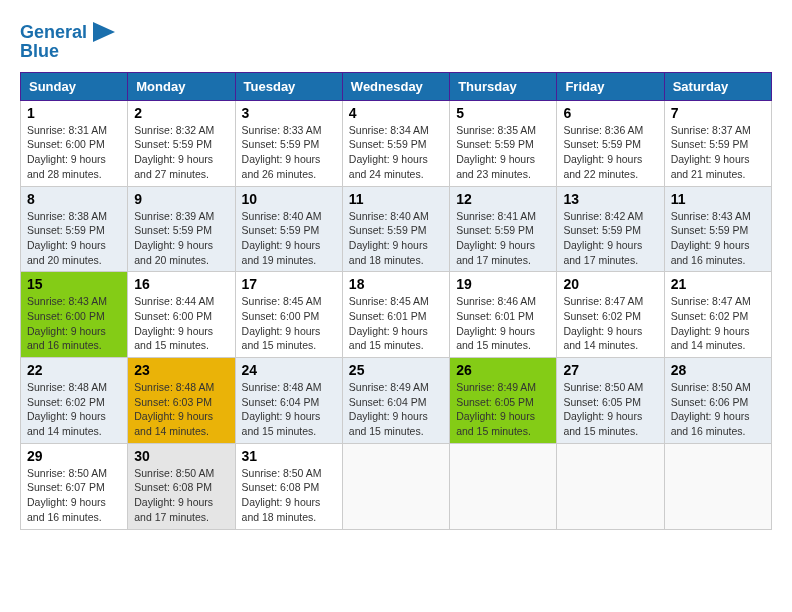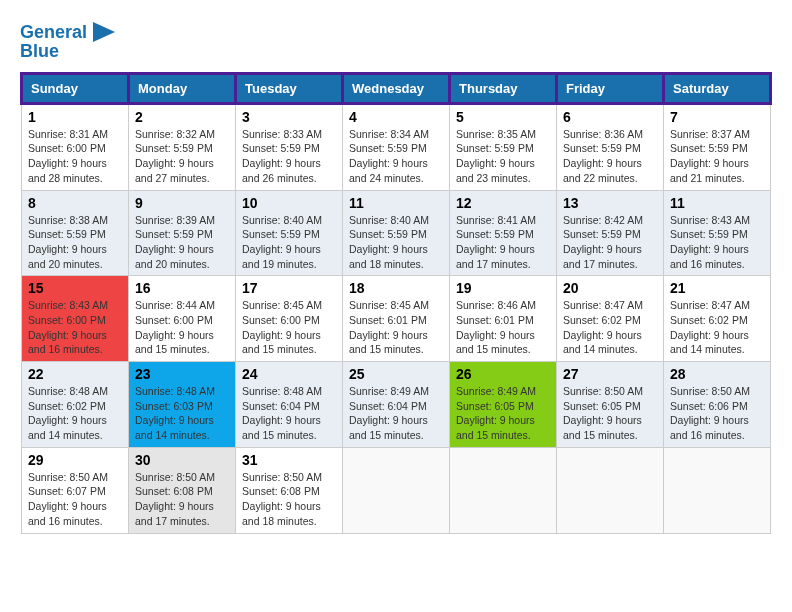--- a/index.html
+++ b/index.html
@@ -47,21 +47,21 @@
       border-collapse: collapse;
       font-size: 11px;
     }
     .calendar th {
       background-color: #1a6fad;
       color: #fff;
       text-align: left;
       padding: 6px 8px;
       font-size: 13px;
       font-weight: bold;
-      border: 3px solid #4c1d95;
+      border: 1px solid #4c1d95;
     }
     .calendar td {
       border: 1px solid #ccc;
       vertical-align: top;
       padding: 4px 6px;
       width: calc(100% / 7);
       min-height: 80px;
       background: #fff;
     }
     .calendar tr:nth-child(even) td {
@@ -177,21 +177,21 @@
         <td style="background-color: rgb(232, 238, 244);">
           <span class="day-num">13</span>
           <div class="day-info">Sunrise: 8:42 AM<br>Sunset: 5:59 PM<br>Daylight: 9 hours and 17 minutes.</div>
         </td>
         <td style="background-color: rgb(232, 238, 244);">
           <span class="day-num">11</span>
           <div class="day-info">Sunrise: 8:43 AM<br>Sunset: 5:59 PM<br>Daylight: 9 hours and 16 minutes.</div>
         </td>
       </tr>
       <tr>
-        <td style="background-color: #ef4444;">
+        <td style="background-color: #84cc16;">
           <span class="day-num">15</span>
           <div class="day-info">Sunrise: 8:43 AM<br>Sunset: 6:00 PM<br>Daylight: 9 hours and 16 minutes.</div>
         </td>
         <td style="background-color: rgb(255, 255, 255);">
           <span class="day-num">16</span>
           <div class="day-info">Sunrise: 8:44 AM<br>Sunset: 6:00 PM<br>Daylight: 9 hours and 15 minutes.</div>
         </td>
         <td style="background-color: rgb(255, 255, 255);">
           <span class="day-num">17</span>
           <div class="day-info">Sunrise: 8:45 AM<br>Sunset: 6:00 PM<br>Daylight: 9 hours and 15 minutes.</div>
@@ -211,21 +211,21 @@
         <td style="background-color: rgb(255, 255, 255);">
           <span class="day-num">21</span>
           <div class="day-info">Sunrise: 8:47 AM<br>Sunset: 6:02 PM<br>Daylight: 9 hours and 14 minutes.</div>
         </td>
       </tr>
       <tr>
         <td style="background-color: rgb(232, 238, 244);">
           <span class="day-num">22</span>
           <div class="day-info">Sunrise: 8:48 AM<br>Sunset: 6:02 PM<br>Daylight: 9 hours and 14 minutes.</div>
         </td>
-        <td style="background-color: #0ea5e9;">
+        <td style="background-color: #eab308;">
           <span class="day-num">23</span>
           <div class="day-info">Sunrise: 8:48 AM<br>Sunset: 6:03 PM<br>Daylight: 9 hours and 14 minutes.</div>
         </td>
         <td style="background-color: rgb(232, 238, 244);">
           <span class="day-num">24</span>
           <div class="day-info">Sunrise: 8:48 AM<br>Sunset: 6:04 PM<br>Daylight: 9 hours and 15 minutes.</div>
         </td>
         <td style="background-color: rgb(232, 238, 244);">
           <span class="day-num">25</span>
           <div class="day-info">Sunrise: 8:49 AM<br>Sunset: 6:04 PM<br>Daylight: 9 hours and 15 minutes.</div>

